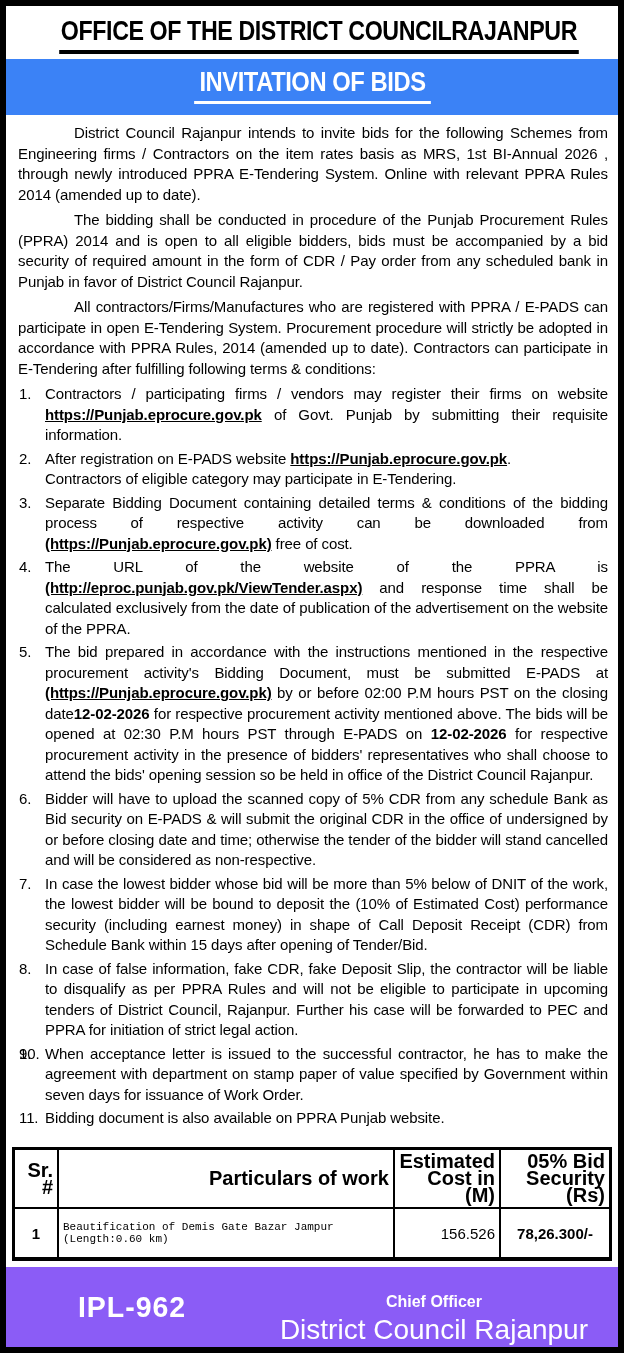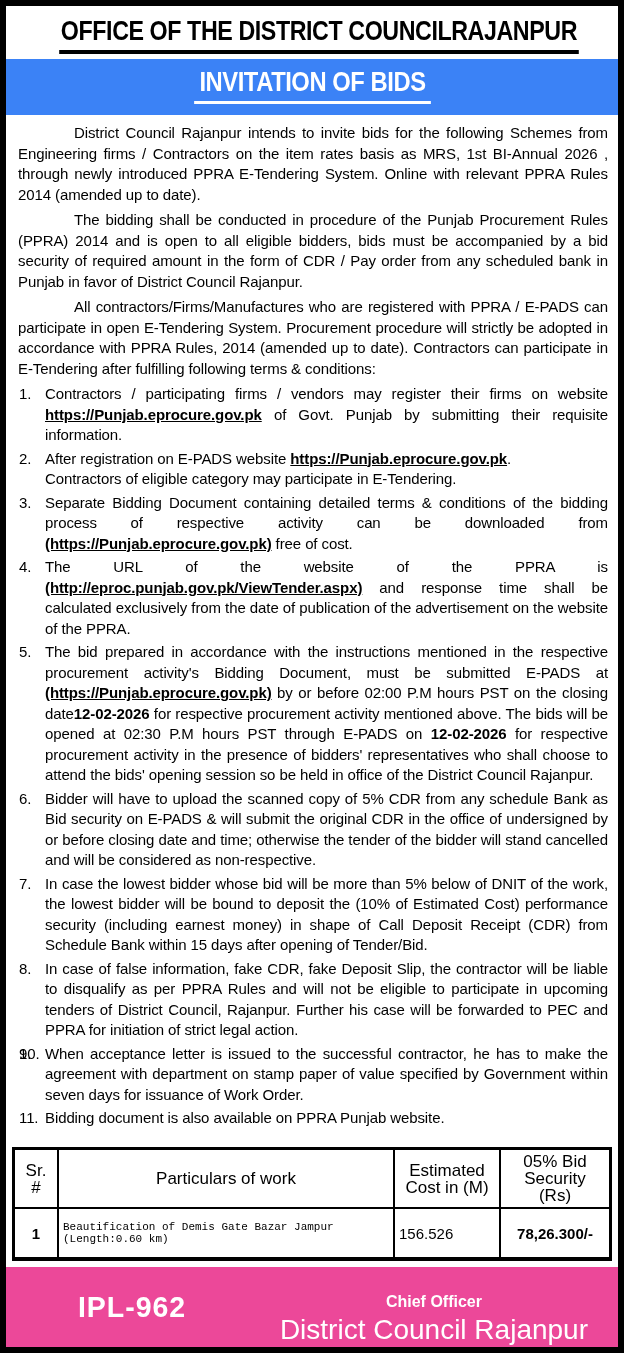--- a/index.html
+++ b/index.html
@@ -56,36 +56,36 @@
   table.works {
     width:100%; border-collapse:collapse; table-layout:fixed;
     border:3px solid #000; border-bottom-width:4px;
   }
   table.works th, table.works td {
     border:2px solid #000;
     vertical-align:middle;
     padding:3px 4px;
   }
   table.works th {
-    font-size:17px; font-weight:normal; text-align:center;
+    font-size:20px; font-weight:bold; text-align:right;
     white-space:pre-line; line-height:17px; height:50px;
   }
   th.col-sr    { width:34px; }
   th.col-est   { width:96px; }
   th.col-sec   { width:100px; }
   th.col-work  { text-align:left; padding-left:12px; white-space:normal; }
   td.cell-sr   { text-align:center; font-weight:bold; font-size:15px; height:42px; }
   td.cell-work { font-family:Liberation Mono, monospace; font-size:11px; text-align:left; padding-left:3px; }
-  td.cell-est  { text-align:left; font-size:15px; }
+  td.cell-est  { text-align:right; font-size:15px; }
   td.cell-sec  { text-align:center; font-size:15px; font-weight:bold; }
 
   
   .footer {
     flex:none; margin-top:6px;
-    background:#ec4899; color:#fff;
+    background:#8b5cf6; color:#fff;
     height:80px;
     display:flex; align-items:center;
   }
   .ipl {
     margin-left:72px;
     font-size:30px; font-weight:bold; letter-spacing:1px;
     transform:scaleX(0.95); transform-origin:left center;
   }
   .sig { margin-left:auto; margin-right:30px; text-align:center; line-height:1.25; }
   .sig-title { font-size:16px; font-weight:bold;margin-top:24px; }

